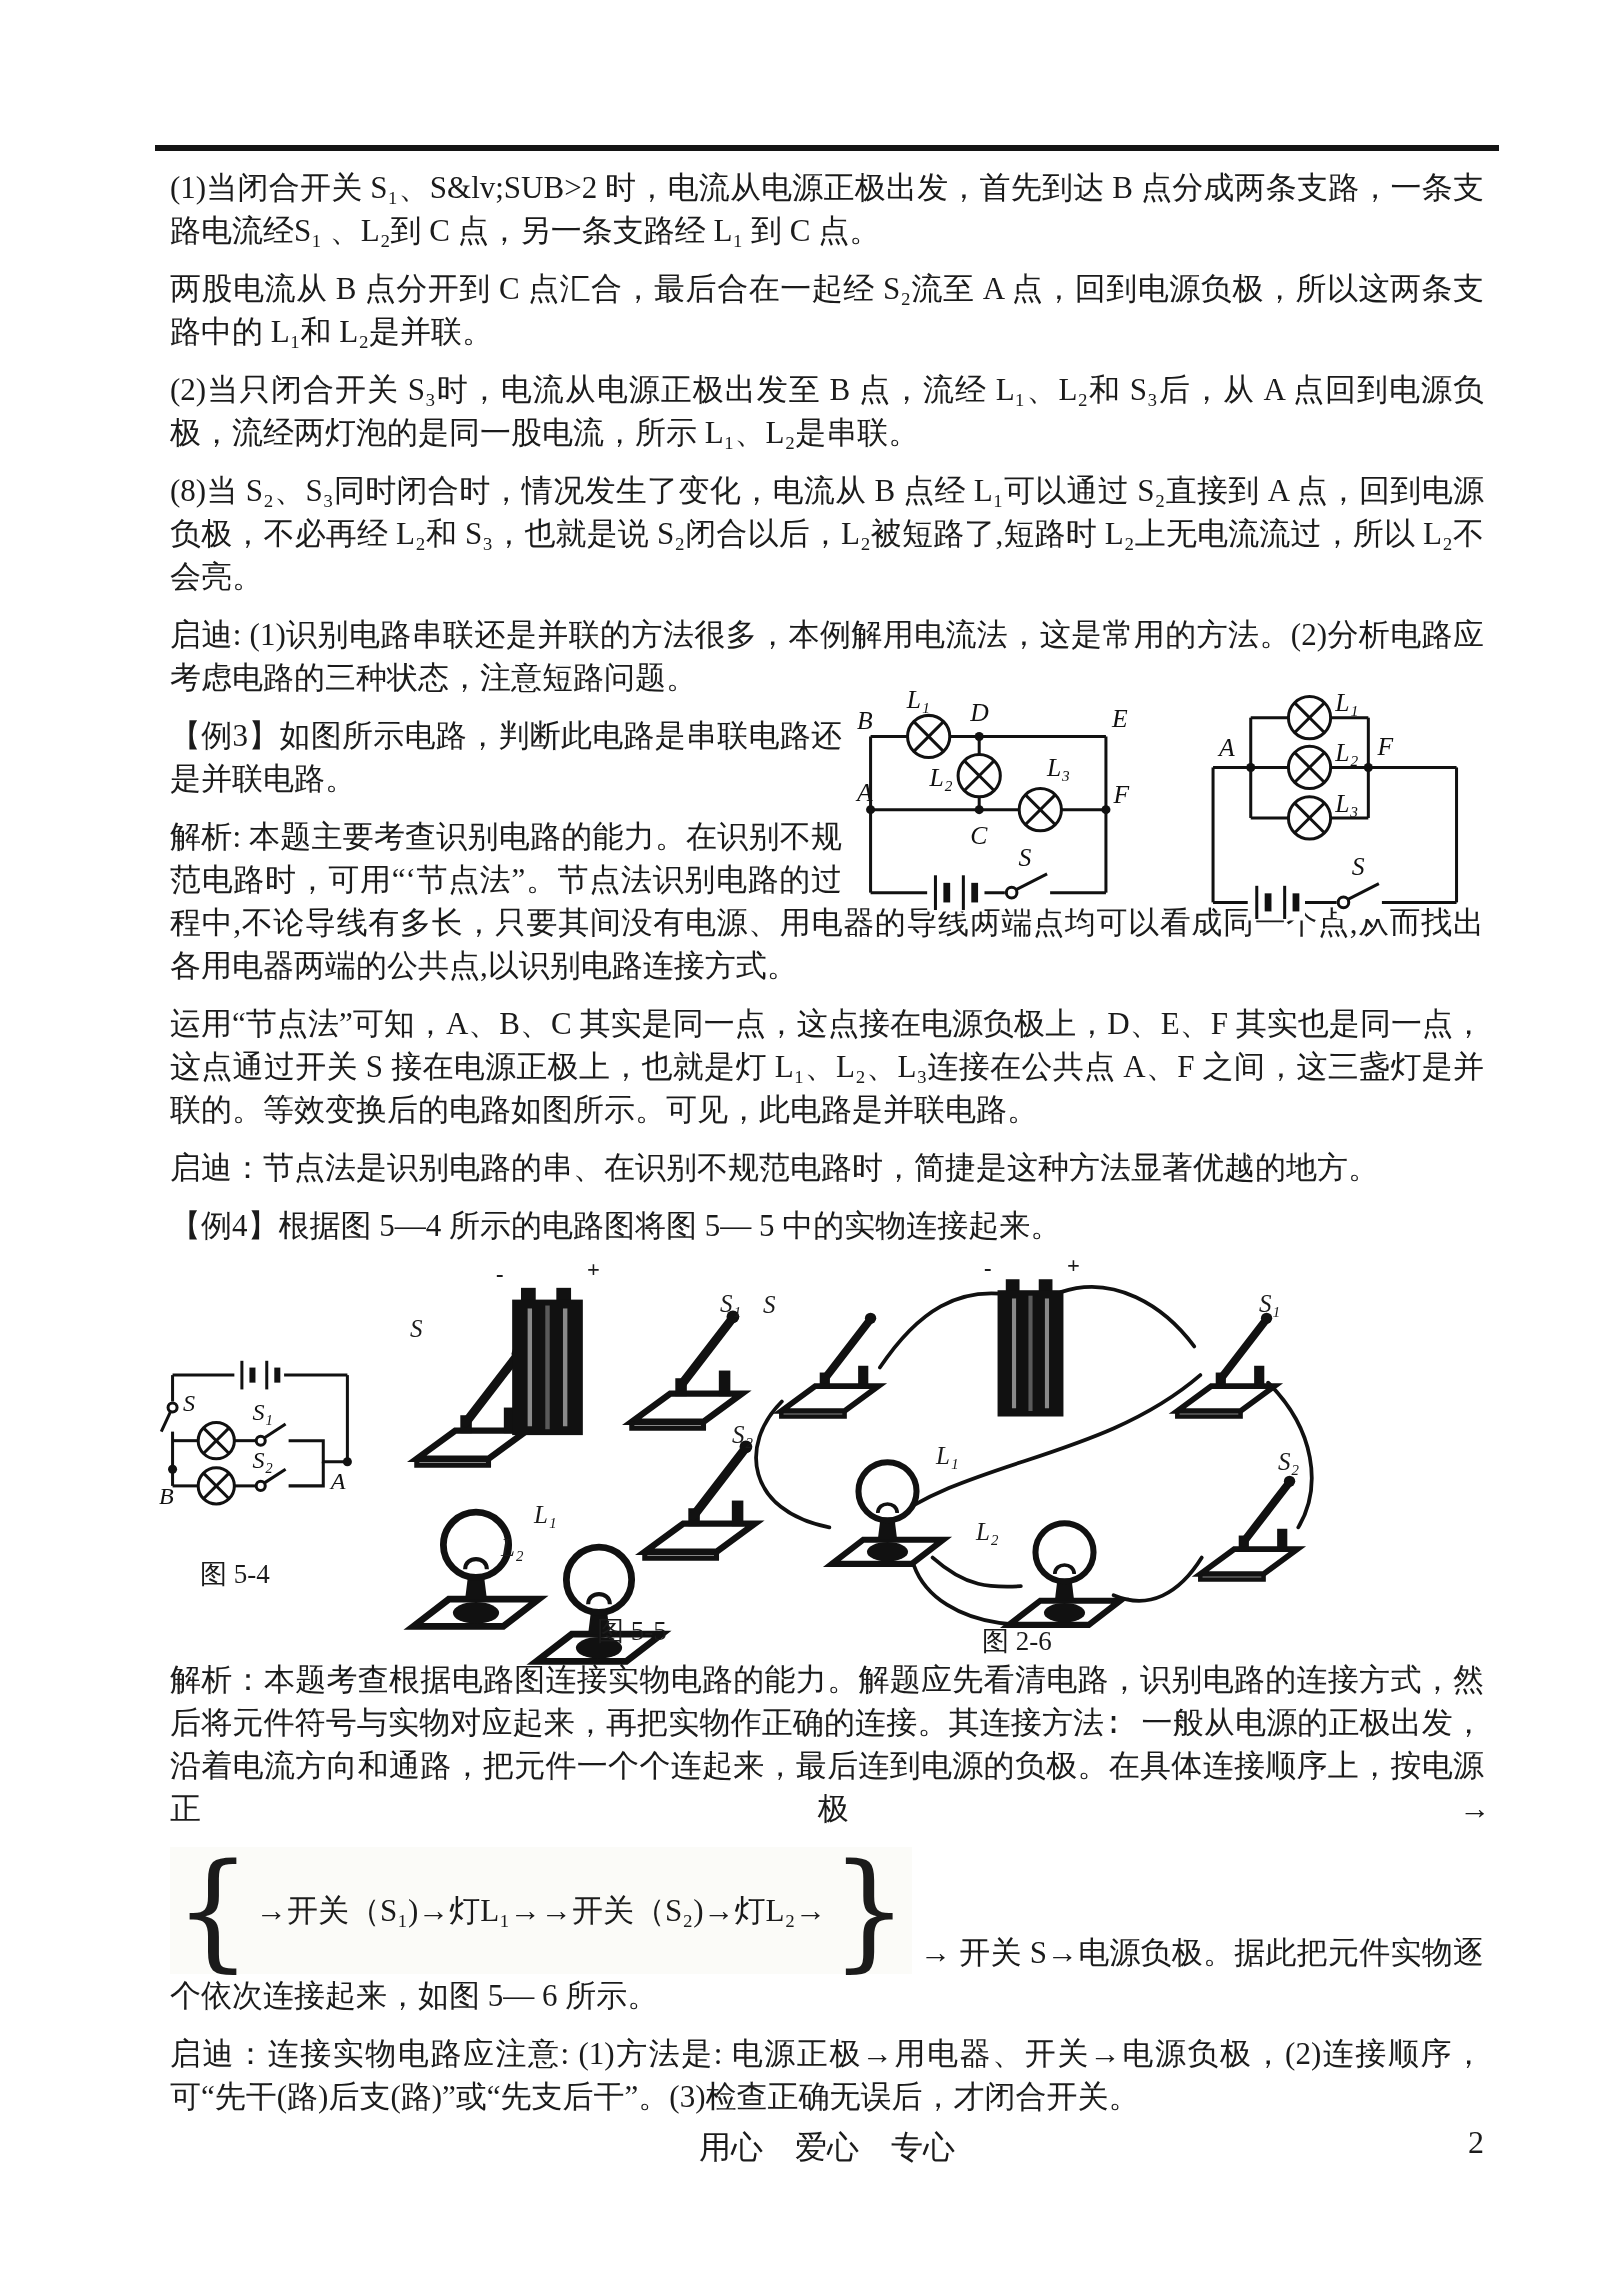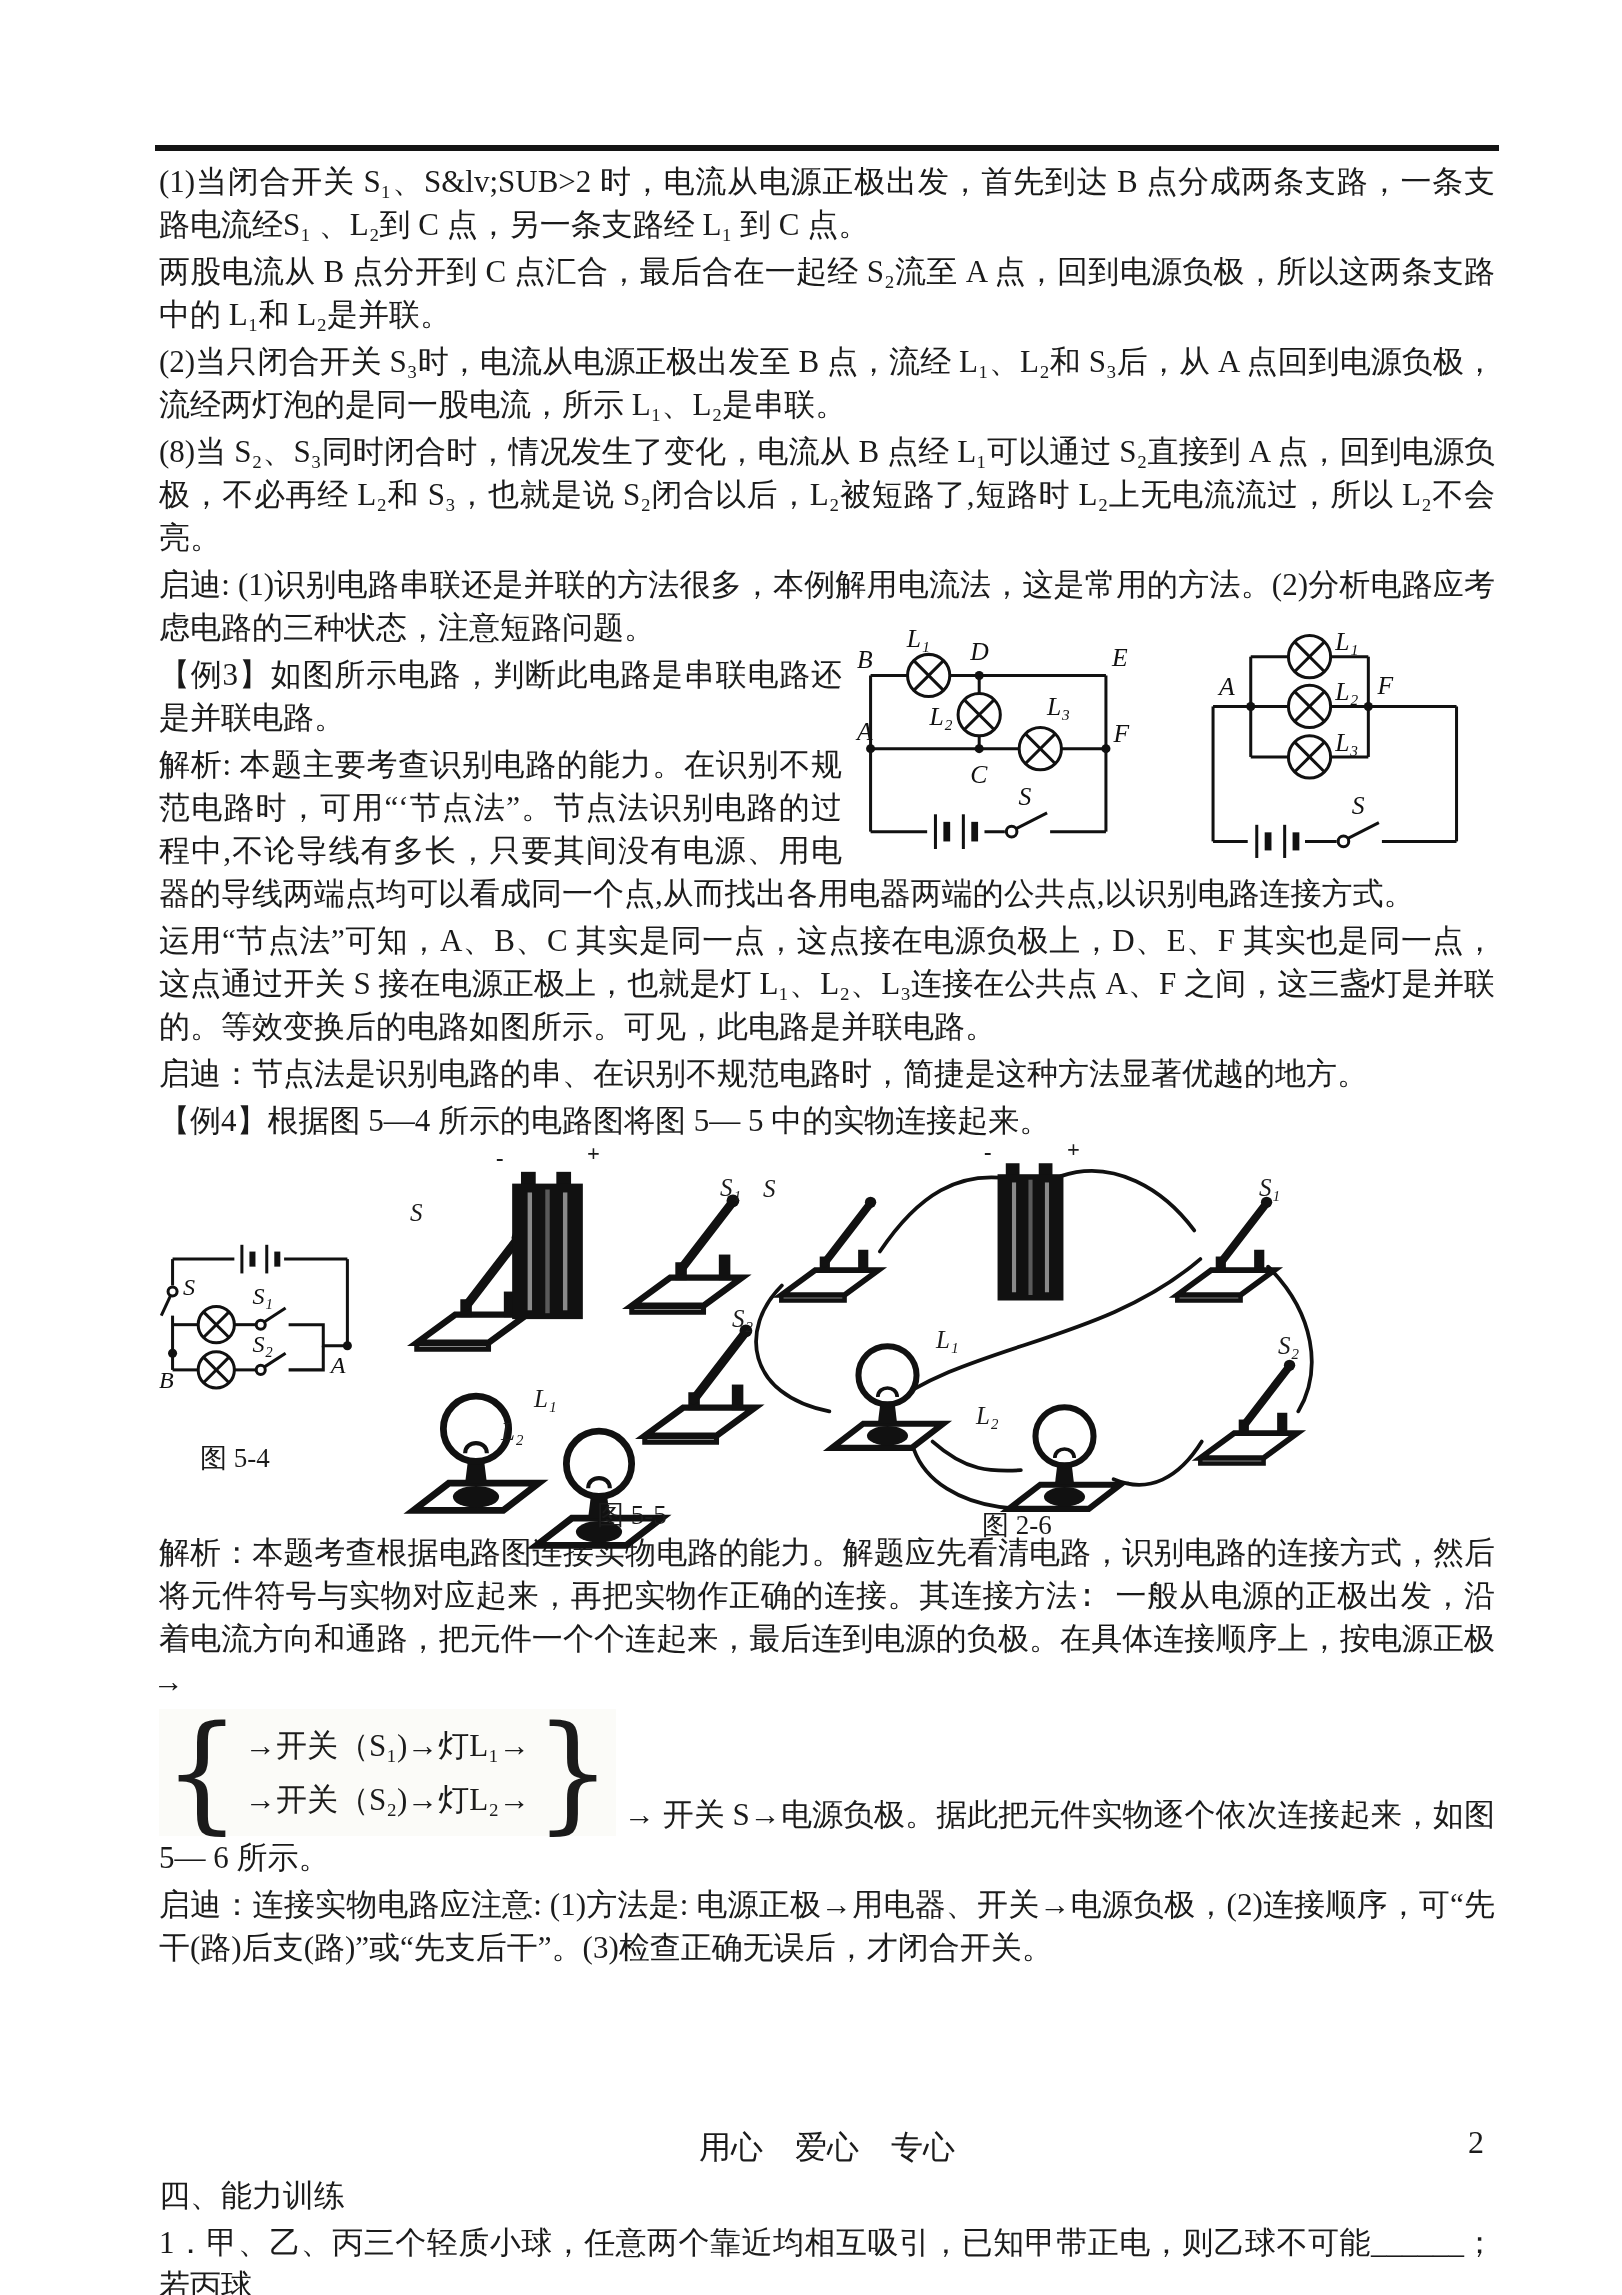--- a/index.html
+++ b/index.html
@@ -7,21 +7,21 @@
     position:relative;
     width:1623px;height:2295px;
     background:#ffffff;
     overflow:hidden;
     font-family:"Liberation Serif","DejaVu Serif","DejaVu Sans",serif;
     color:#1b1b1b;
   }
   .content{position:absolute;left:155px;top:0;width:1344px;}
   .top-rule{margin-top:145px;height:6px;background:#141414;margin-bottom:9px;}
   .para{
-    margin:4px;
+    margin:15px;
     font-size:31px;
     line-height:43px;
     text-align:justify;
     word-break:break-all;
   }
   .para.last-just{text-align-last:justify;font-family:Liberation Mono, monospace;}
   .fig-float{
     float:right;
     width:642px;height:215px;
     margin:-38px 0 0 15px;
@@ -50,21 +50,21 @@
     height:127px;
     gap:4.5px;
   }
   .formula .brace{
     font-family:"DejaVu Serif",serif;
     font-size:121px;
     font-weight:300;
     line-height:113px;
     transform:scaleY(1.05);
   }
-  .formula .flines{display:flex;flex-direction:column;}
+  .formula .flines{display:flex;flex-direction:row;}
   .formula .fline{font-size:31px;line-height:54px;white-space:nowrap;}
   .footer-center{
     position:absolute;left:155px;top:2130px;width:1344px;
     text-align:center;font-size:32px;line-height:35px;
   }
   .page-num{
     position:absolute;left:1468px;top:2123px;
     font-size:32px;line-height:38px;
   }
   svg{overflow:visible;}

